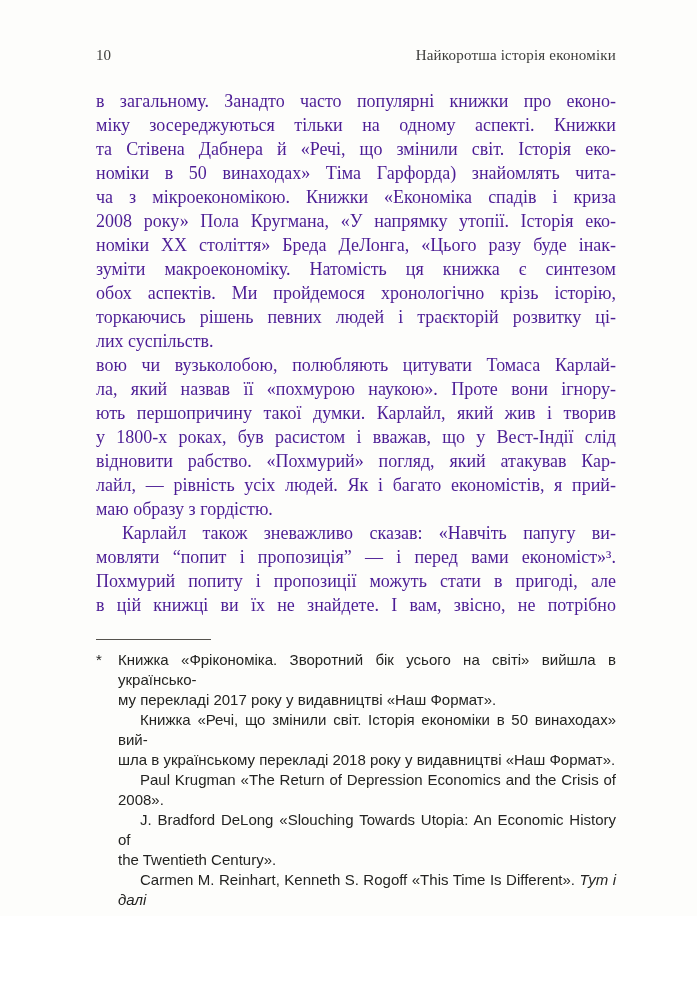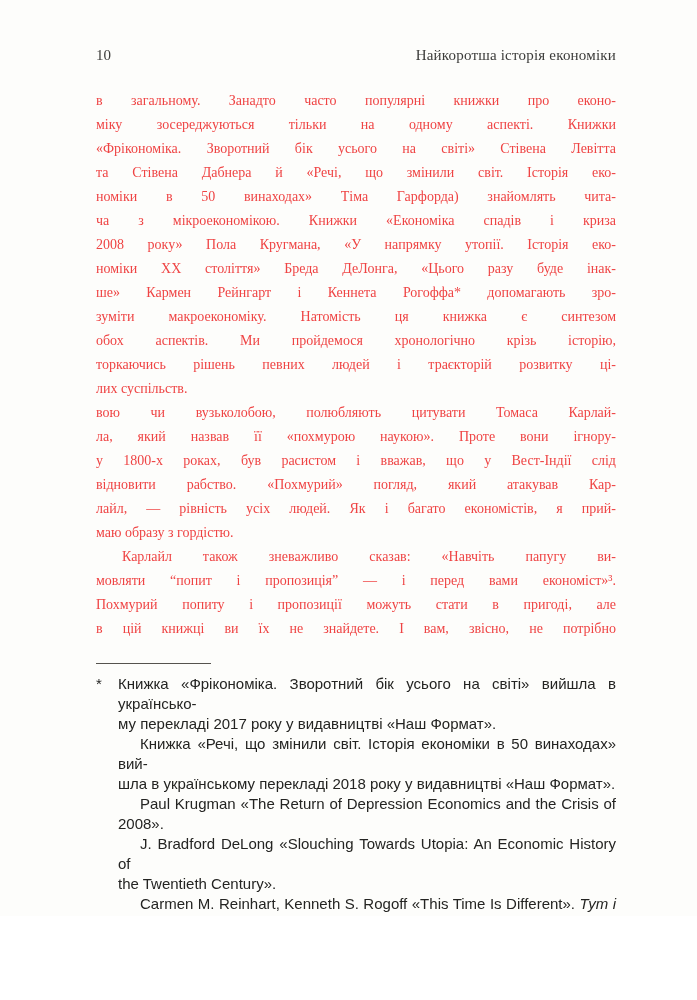--- a/index.html
+++ b/index.html
@@ -22,23 +22,23 @@
     align-items: baseline;
     font-size: 15px;
     line-height: 20px;
     color: #3c3c3a;
     margin-bottom: 24px;
   }
   .running-title { letter-spacing: 0.2px; }
 
   
   .body-text {
-    font-size: 14px;
+    font-size: 18px;
     line-height: 24px;
-    color: #ef4444;
+    color: #4c1d95;
   }
   .line { text-align: justify; text-align-last: justify; }
   .line.last { text-align-last: left; }
   .body-para.indent .line.first { text-indent: 26px; }
 
   
   .fn-sep {
     width: 115px;
     height: 0;
     border-top: 1px solid #55534e;
@@ -63,35 +63,34 @@
 
   <header class="page-header">
     <span class="page-number">10</span>
     <span class="running-title">Найкоротша історія економіки</span>
   </header>
 
   <main class="body-text">
     <div class="para body-para">
         <div class="line first"><span>в загальному. Занадто часто популярні книжки про еконо-</span></div>
         <div class="line"><span>міку зосереджуються тільки на одному аспекті. Книжки</span></div>
-        <div class="line"><span>«Фрікономіка. Зворотний бік усього на світі» Стівена Левітта</span></div>
         <div class="line"><span>та Стівена Дабнера й «Речі, що змінили світ. Історія еко-</span></div>
         <div class="line"><span>номіки в 50 винаходах» Тіма Гарфорда) знайомлять чита-</span></div>
         <div class="line"><span>ча з мікроекономікою. Книжки «Економіка спадів і криза</span></div>
         <div class="line"><span>2008 року» Пола Кругмана, «У напрямку утопії. Історія еко-</span></div>
         <div class="line"><span>номіки XX століття» Бреда ДеЛонга, «Цього разу буде інак-</span></div>
-        <div class="line"><span>ше» Кармен Рейнгарт і Кеннета Рогоффа* допомагають зро-</span></div>
         <div class="line"><span>зуміти макроекономіку. Натомість ця книжка є синтезом</span></div>
         <div class="line"><span>обох аспектів. Ми пройдемося хронологічно крізь історію,</span></div>
         <div class="line"><span>торкаючись рішень певних людей і траєкторій розвитку ці-</span></div>
         <div class="line last"><span>лих суспільств.</span></div>
       </div>
     <div class="para body-para indent">
         <div class="line"><span>вою чи вузьколобою, полюбляють цитувати Томаса Карлай-</span></div>
         <div class="line"><span>ла, який назвав її «похмурою наукою». Проте вони ігнору-</span></div>
+        <div class="line"><span>ють першопричину такої думки. Карлайл, який жив і творив</span></div>
         <div class="line"><span>у 1800-х роках, був расистом і вважав, що у Вест-Індії слід</span></div>
         <div class="line"><span>відновити рабство. «Похмурий» погляд, який атакував Кар-</span></div>
         <div class="line"><span>лайл, — рівність усіх людей. Як і багато економістів, я прий-</span></div>
         <div class="line last"><span>маю образу з гордістю.</span></div>
       </div>
     <div class="para body-para indent">
         <div class="line first"><span>Карлайл також зневажливо сказав: «Навчіть папугу ви-</span></div>
         <div class="line"><span>мовляти “попит і пропозиція” — і перед вами економіст»³.</span></div>
         <div class="line"><span>Похмурий попиту і пропозиції можуть стати в пригоді, але</span></div>
         <div class="line"><span>в цій книжці ви їх не знайдете. І вам, звісно, не потрібно</span></div>

